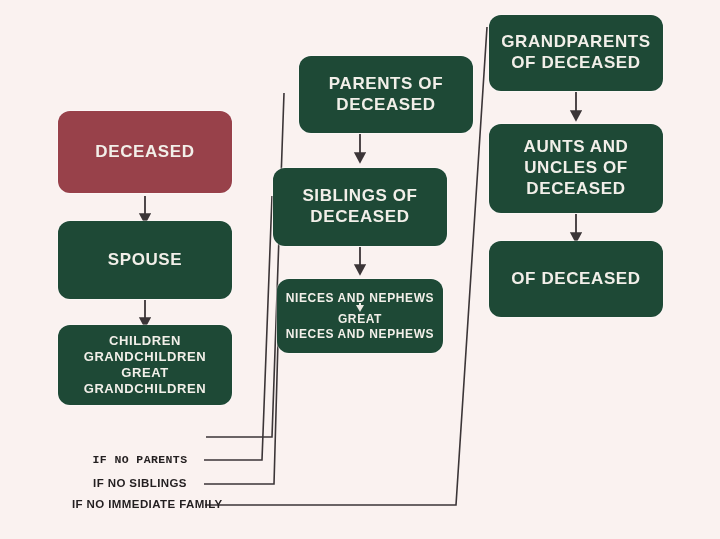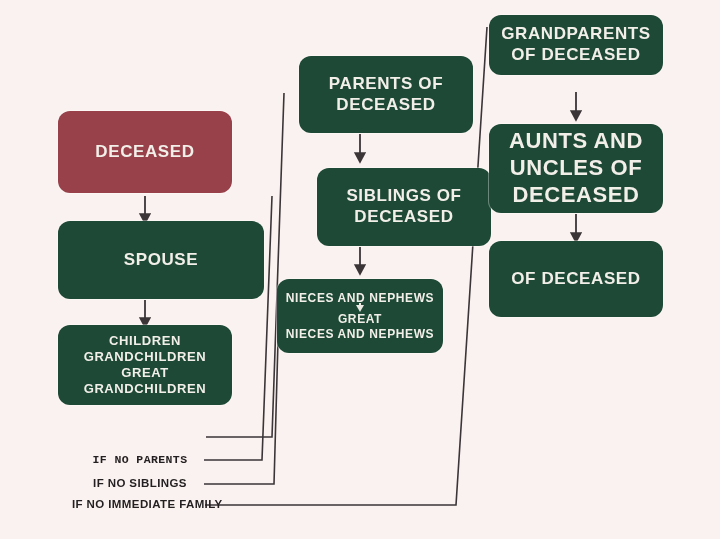--- a/index.html
+++ b/index.html
@@ -111,65 +111,65 @@
 
     <path d="M205,505 L456,505 L487,27" fill="none" stroke="#3b3537" stroke-width="1.6"></path>
   </svg>
 
   <div class="node red" style="left:58px; top:111px; width:174px; height:82px; font-size:17px;">
     <span class="lines">
       <span class="l">DECEASED</span>
     </span>
   </div>
 
-  <div class="node green" style="left:58px; top:221px; width:206px; height:78px; font-size:17px;">
+  <div class="node green" style="left:58px; top:221px; width:174px; height:78px; font-size:17px;">
     <span class="lines">
       <span class="l">SPOUSE</span>
     </span>
   </div>
 
   <div class="node green" style="left:58px; top:325px; width:174px; height:80px; font-size:13px;">
     <span class="lines">
       <span class="l">CHILDREN</span>
       <span class="l">GRANDCHILDREN</span>
       <span class="l">GREAT GRANDCHILDREN</span>
     </span>
   </div>
 
   <div class="node green" style="left:273px; top:56px; width:174px; height:77px; font-size:17px;margin-left:26px;">
     <span class="lines">
       <span class="l">PARENTS OF</span>
       <span class="l">DECEASED</span>
     </span>
   </div>
 
-  <div class="node green" style="left:273px; top:168px; width:174px; height:78px; font-size:17px;margin-left:44px;">
+  <div class="node green" style="left:273px; top:168px; width:174px; height:78px; font-size:17px;">
     <span class="lines">
       <span class="l">SIBLINGS OF</span>
       <span class="l">DECEASED</span>
     </span>
   </div>
 
   <div class="node green" style="left:277px; top:279px; width:166px; height:74px; font-size:12px;">
     <span class="lines">
       <span class="l">NIECES AND NEPHEWS</span>
       <span class="inner-arrow"></span>
       <span class="l">GREAT</span>
       <span class="l">NIECES AND NEPHEWS</span>
     </span>
   </div>
 
-  <div class="node green" style="left:489px; top:15px; width:174px; height:60px; font-size:17px;">
+  <div class="node green" style="left:489px; top:15px; width:174px; height:76px; font-size:17px;">
     <span class="lines">
       <span class="l">GRANDPARENTS</span>
       <span class="l">OF DECEASED</span>
     </span>
   </div>
 
-  <div class="node green" style="left:489px; top:124px; width:174px; height:89px; font-size:22px;">
+  <div class="node green" style="left:489px; top:124px; width:174px; height:89px; font-size:17px;">
     <span class="lines">
       <span class="l">AUNTS AND</span>
       <span class="l">UNCLES OF</span>
       <span class="l">DECEASED</span>
     </span>
   </div>
 
   <div class="node green" style="left:489px; top:241px; width:174px; height:76px; font-size:17px;">
     <span class="lines">
       <span class="l">OF DECEASED</span>

